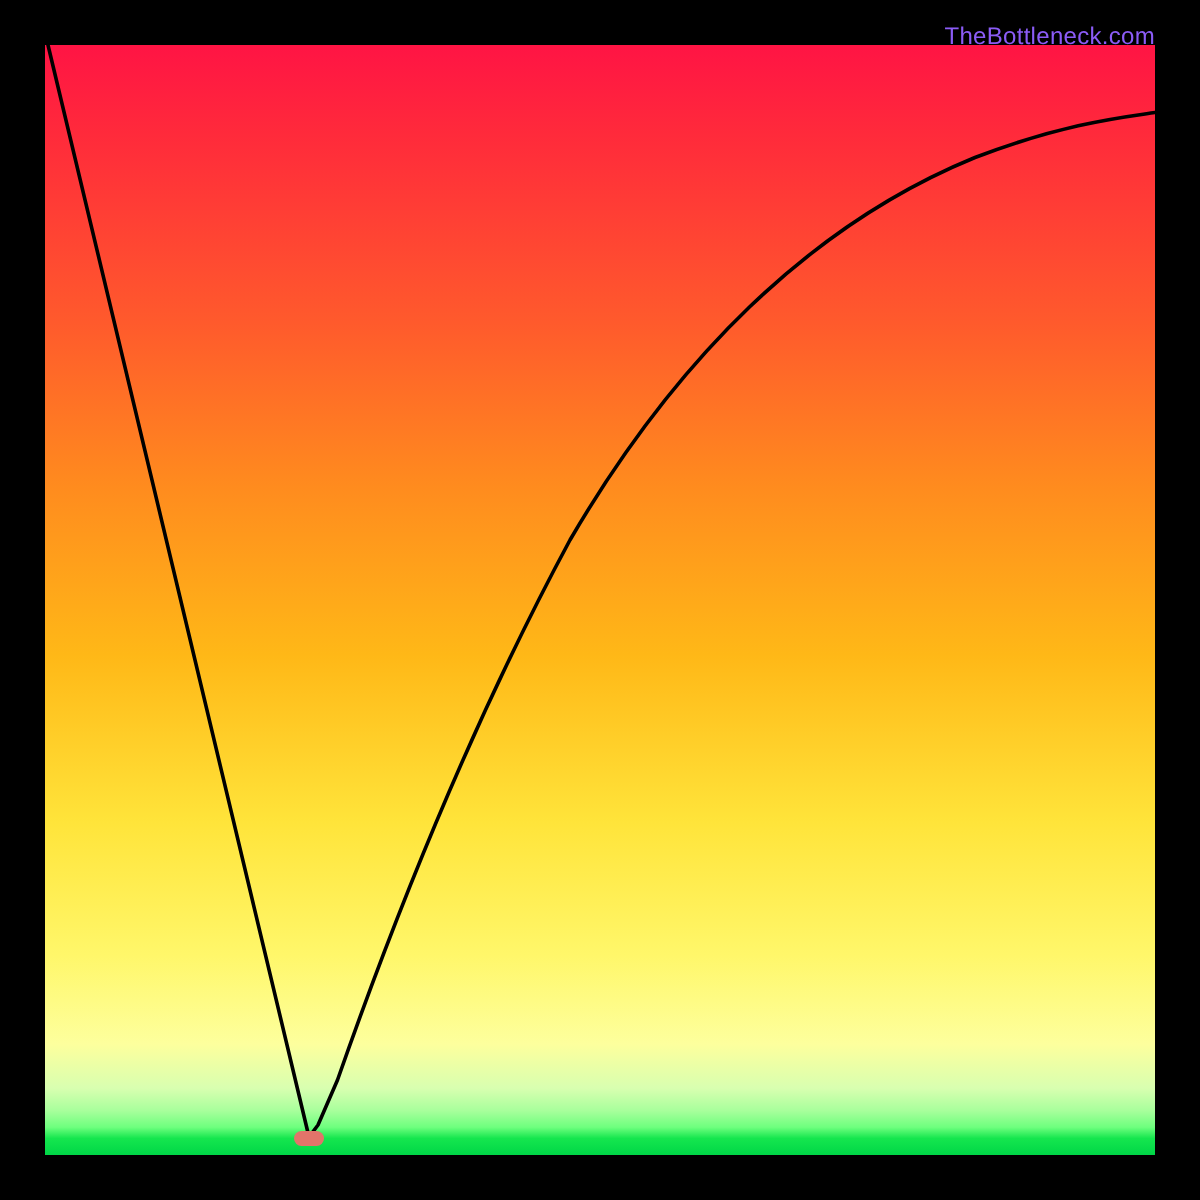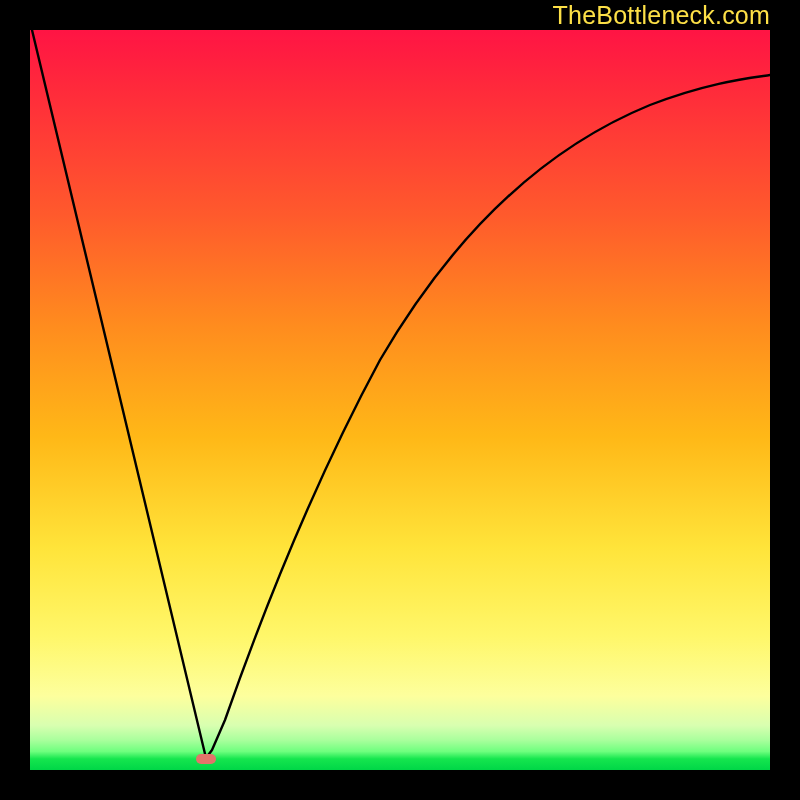--- a/index.html
+++ b/index.html
@@ -36,24 +36,24 @@
       #fdff9d 90%,
       #d8ffb0 94%,
       #a8ff9c 96%,
       #6eff7e 97.5%,
       #15e64e 98.5%,
       #00d647 100%
     );
   }
   .watermark {
     position: absolute;
-    top: 1px;
+    top: 16px;
     right: 30px;
-    color: #fde047;
-    font-size: 25px;
+    color: #8b5cf6;
+    font-size: 16px;
     font-weight: 500;
     letter-spacing: 0.2px;
     user-select: none;
   }
   svg.curve {
     position: absolute;
     left: 0;
     top: 0;
     width: 740px;
     height: 740px;

